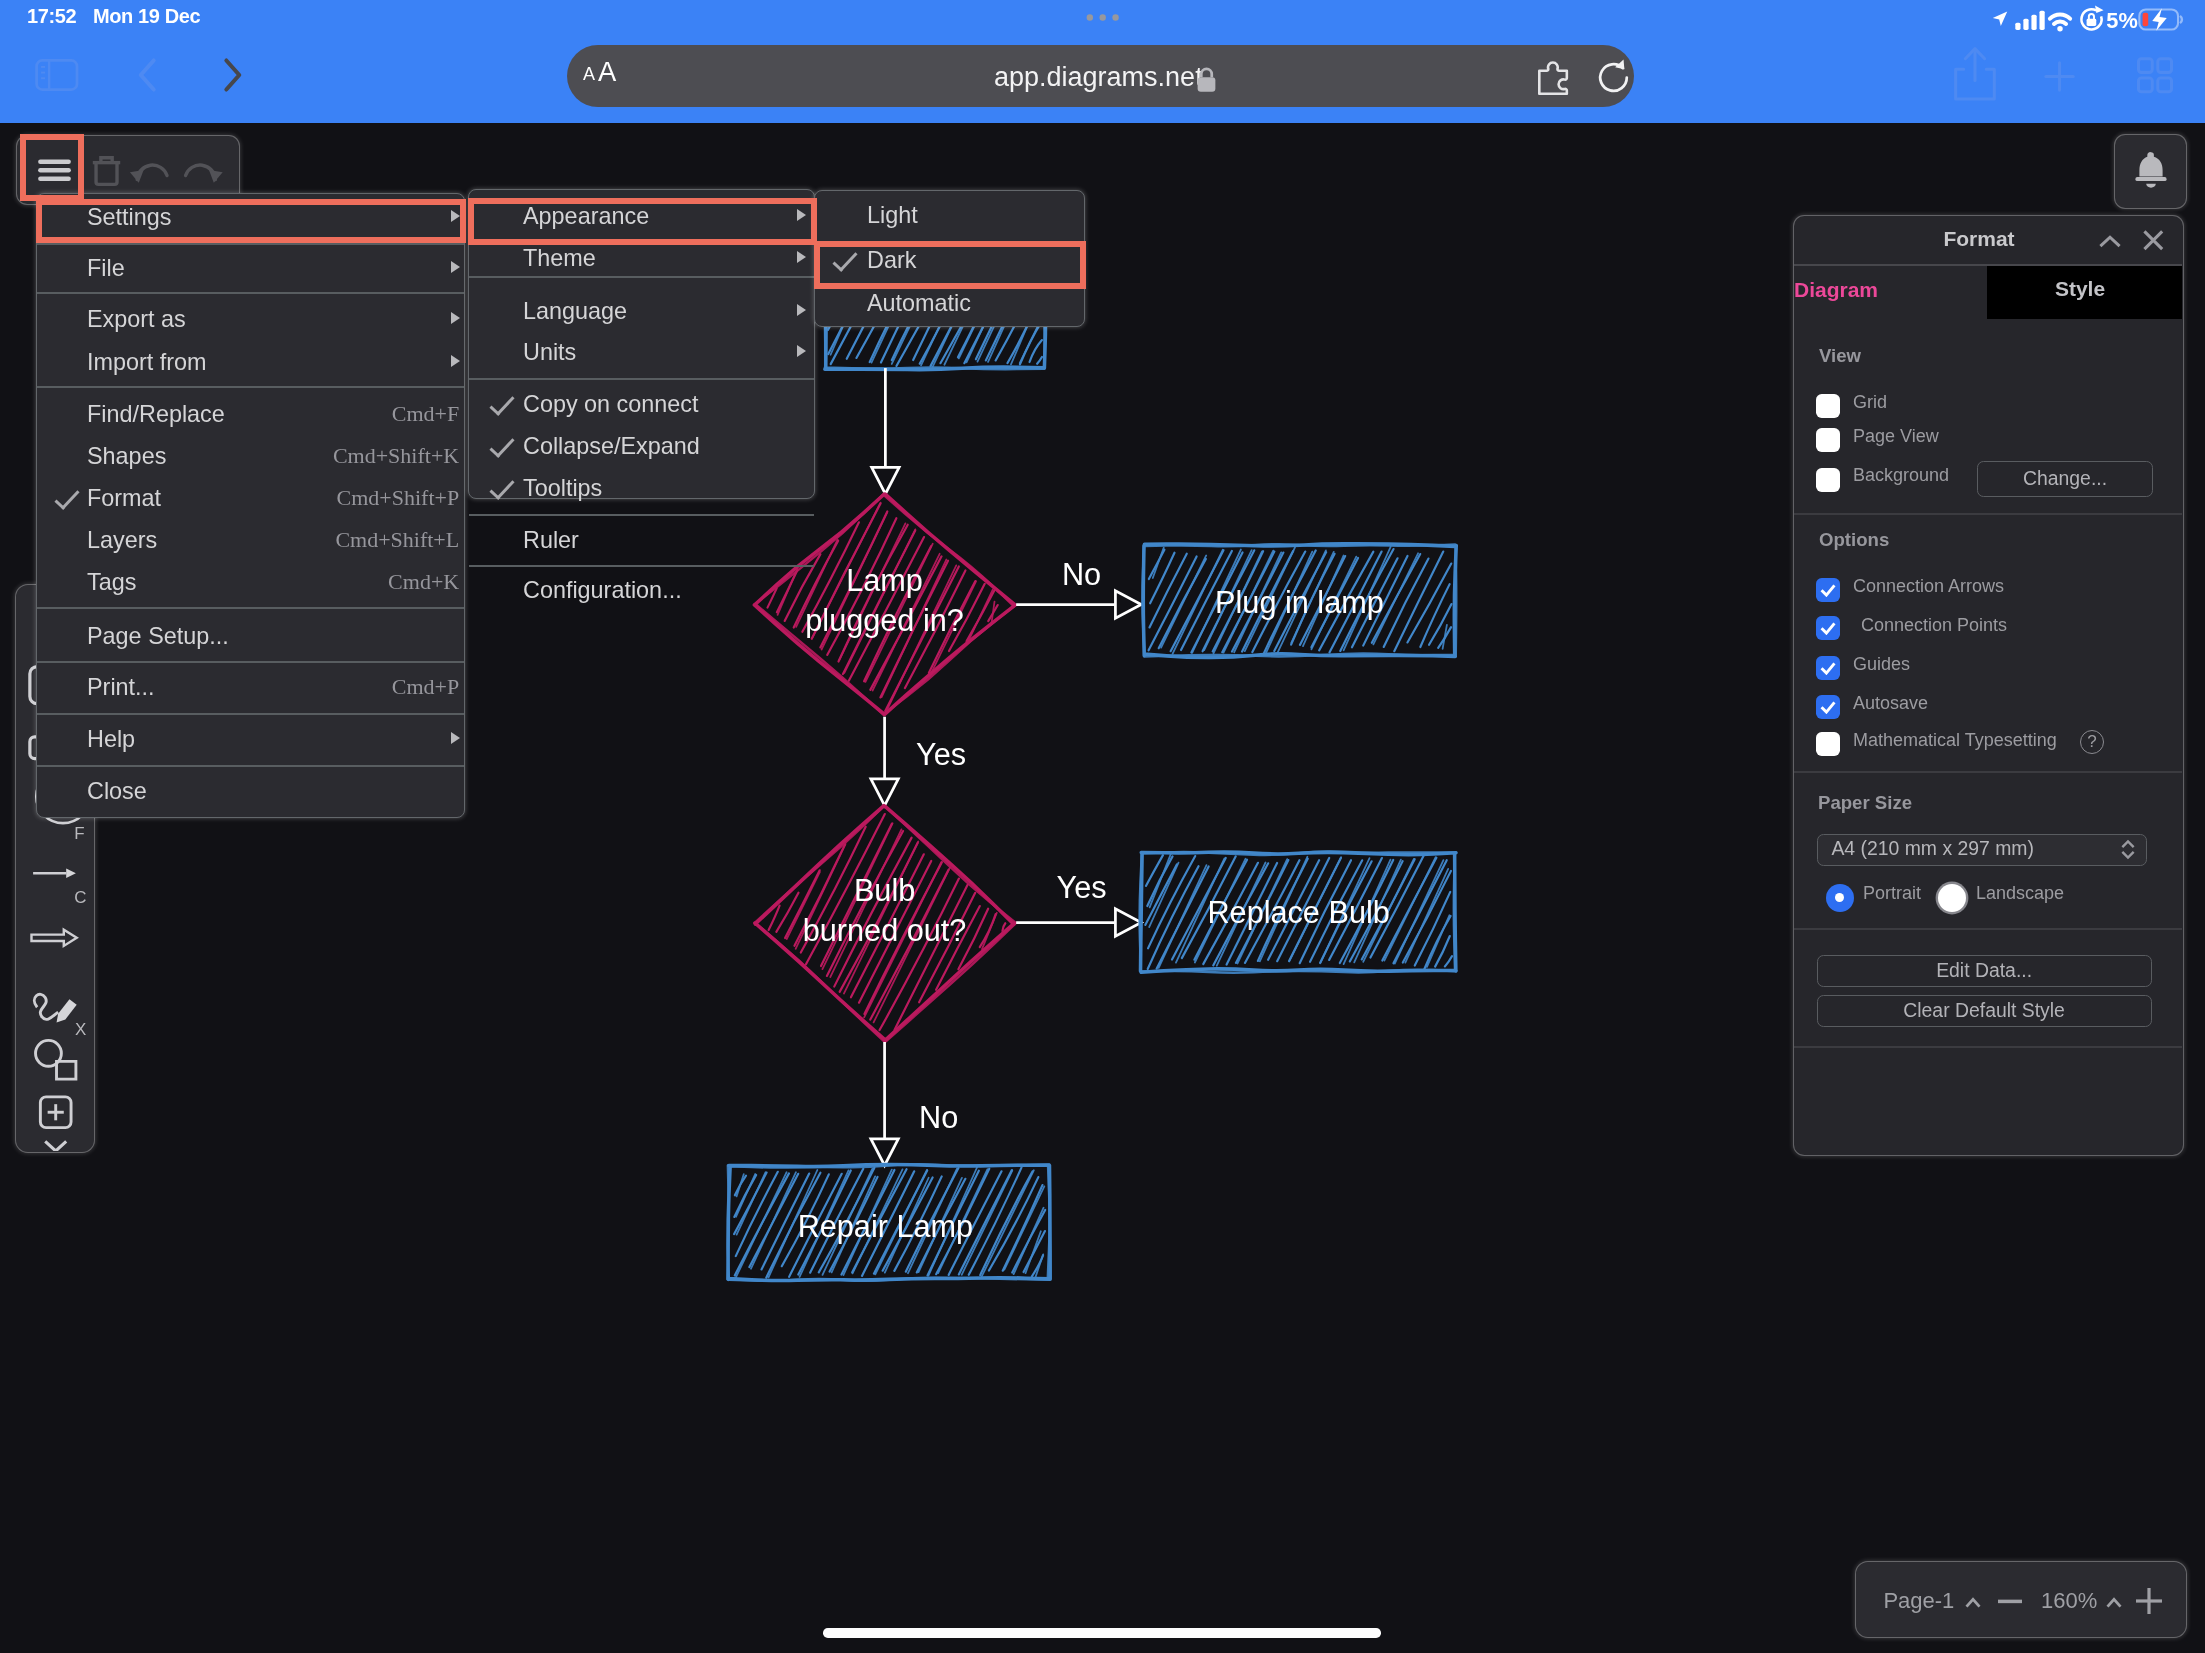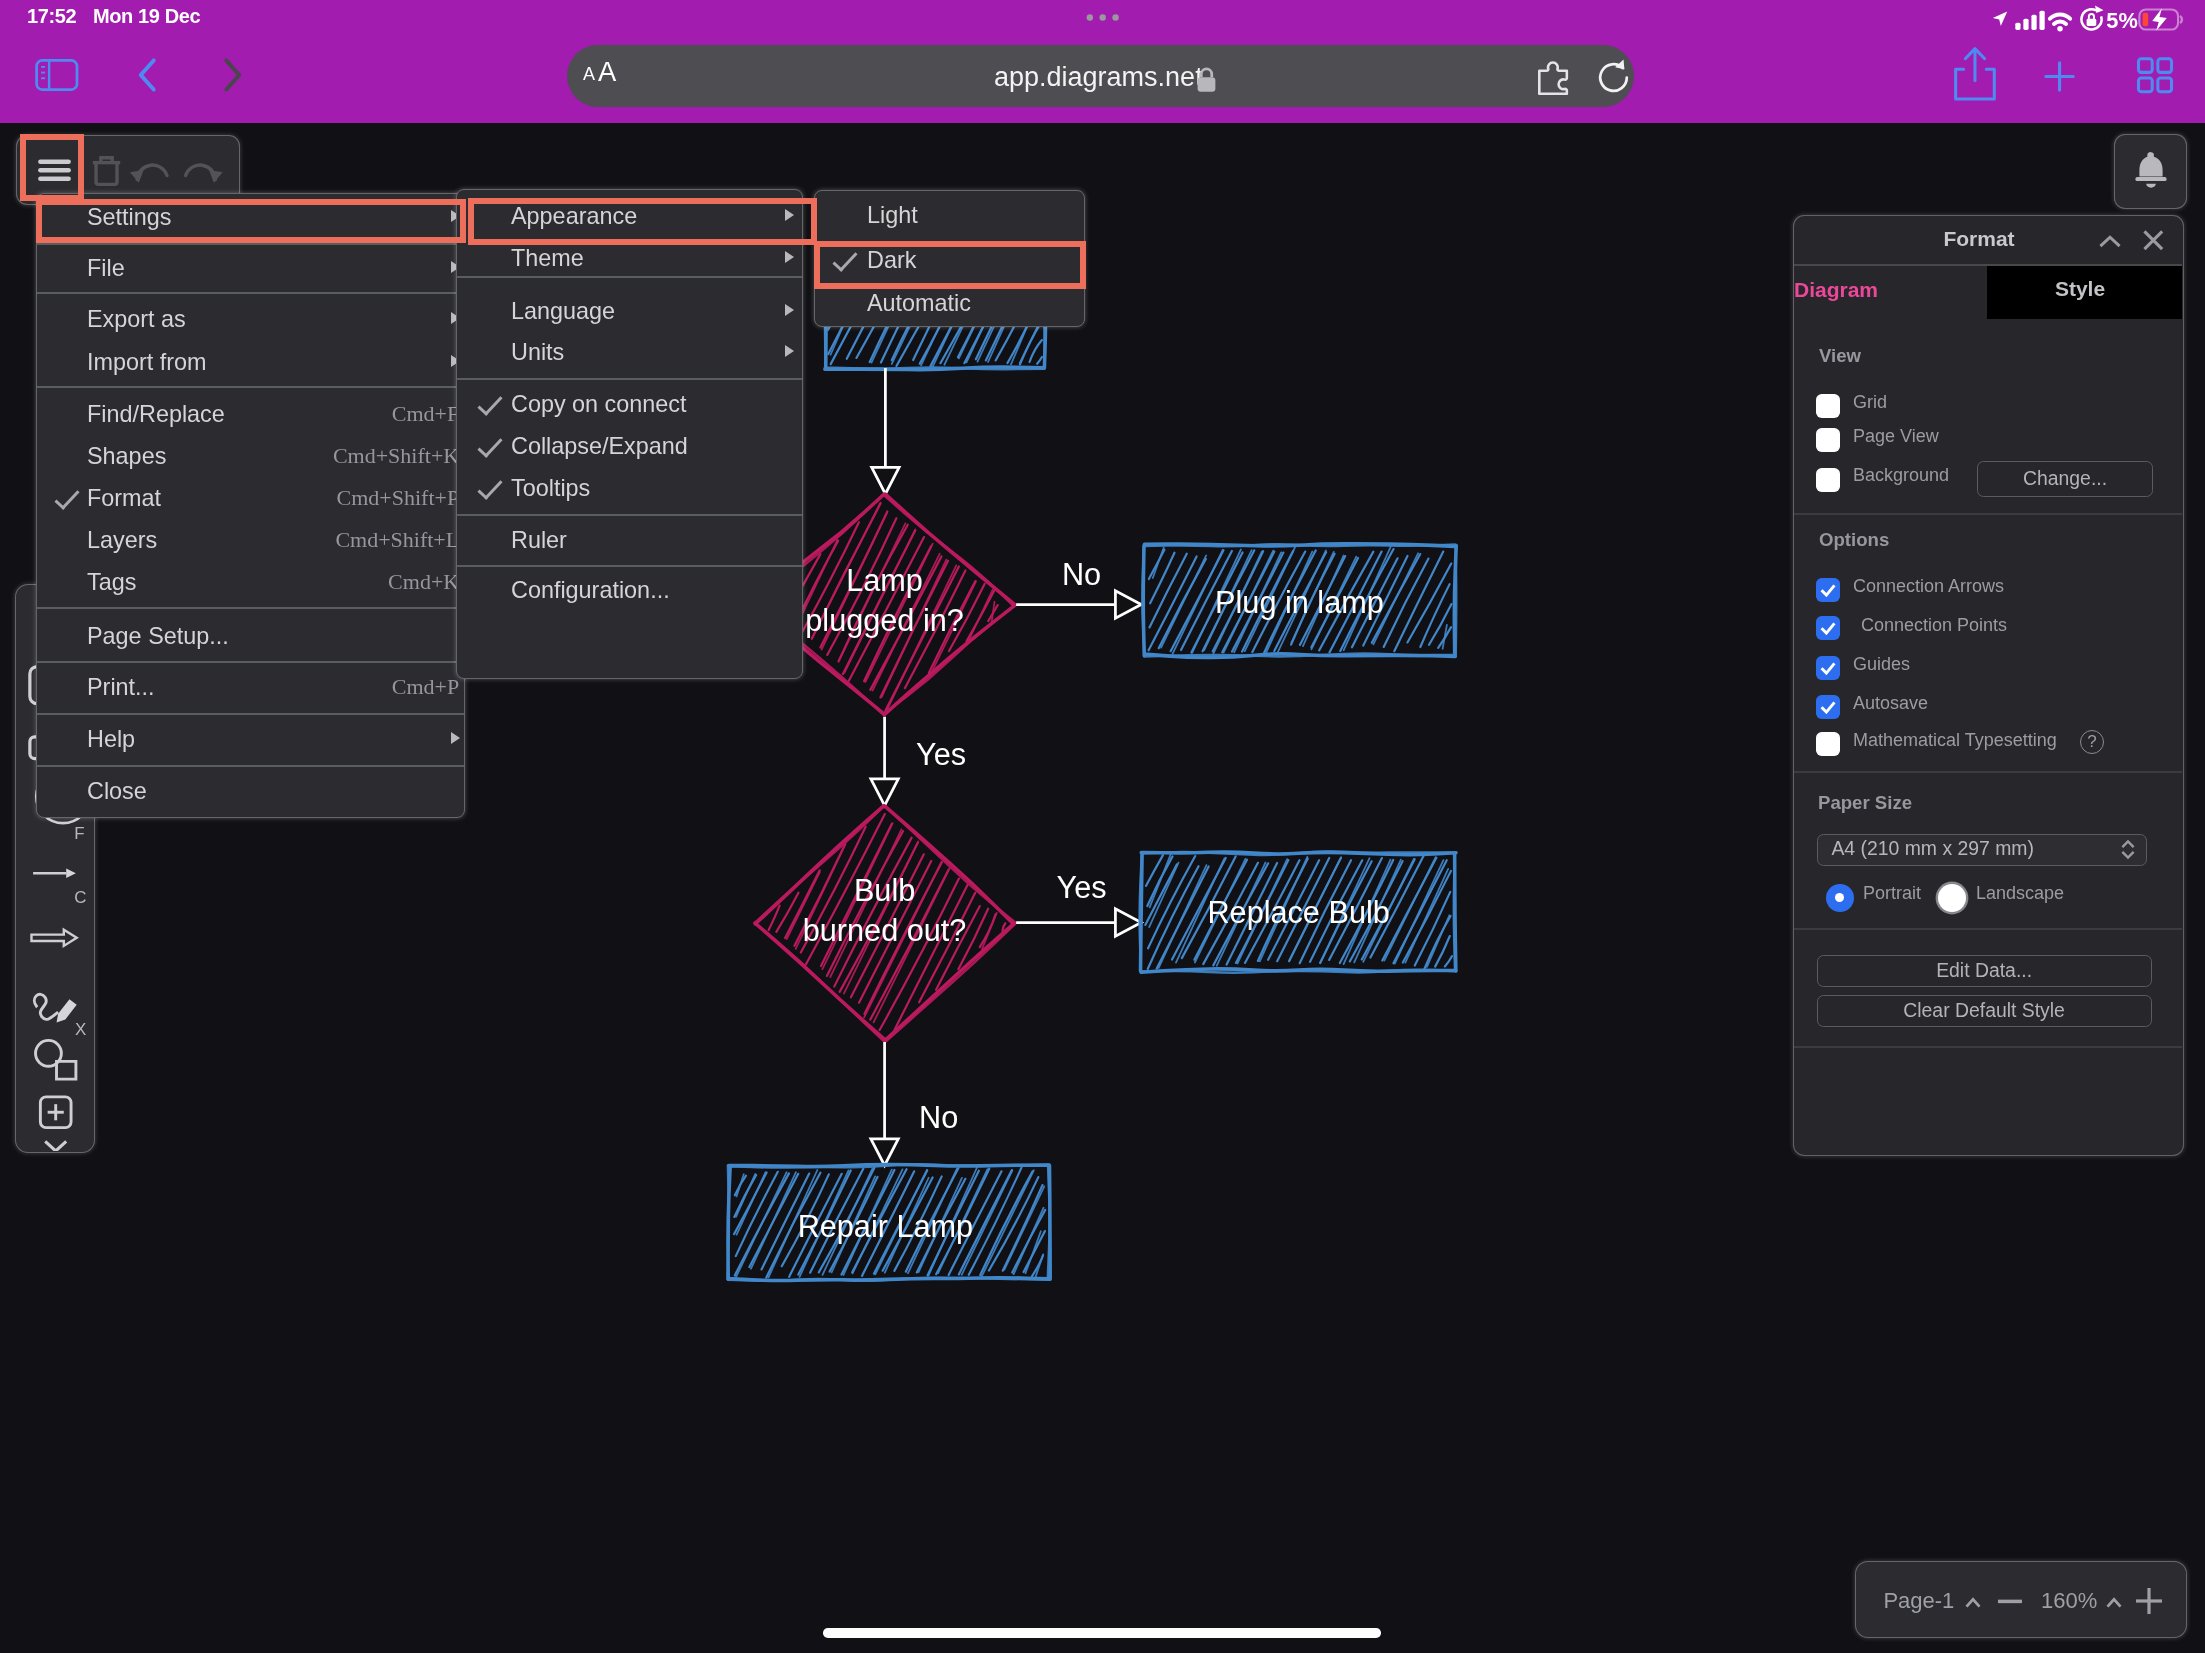--- a/index.html
+++ b/index.html
@@ -309,21 +309,21 @@
     <text x="1610.0" y="759.3" font-size="38" font-weight="400" fill="#fff" text-anchor="middle" font-family="Liberation Sans, sans-serif">Plug in lamp</text>
     <text x="1166.0" y="947.3" font-size="38" font-weight="400" fill="#fff" text-anchor="middle" font-family="Liberation Sans, sans-serif">Yes</text>
     <text x="1096.0" y="1116.3" font-size="38" font-weight="400" fill="#fff" text-anchor="middle" font-family="Liberation Sans, sans-serif">Bulb</text>
     <text x="1096.0" y="1165.3" font-size="38" font-weight="400" fill="#fff" text-anchor="middle" font-family="Liberation Sans, sans-serif">burned out?</text>
     <text x="1340.0" y="1112.3" font-size="38" font-weight="400" fill="#fff" text-anchor="middle" font-family="Liberation Sans, sans-serif">Yes</text>
     <text x="1609.0" y="1143.3" font-size="38" font-weight="400" fill="#fff" text-anchor="middle" font-family="Liberation Sans, sans-serif">Replace Bulb</text>
     <text x="1163.0" y="1397.3" font-size="38" font-weight="400" fill="#fff" text-anchor="middle" font-family="Liberation Sans, sans-serif">No</text>
     <text x="1097.0" y="1532.3" font-size="38" font-weight="400" fill="#fff" text-anchor="middle" font-family="Liberation Sans, sans-serif">Repair Lamp</text>
   </svg>
 
-<div class="abs" style="left:0;top:0;width:2205px;height:123px;background:#a21caf;z-index:10">
+<div class="abs" style="left:0;top:0;width:2205px;height:123px;background:#3b82f6;z-index:10">
   <div class="abs" style="left:27px;top:4.8px;font-size:20px;font-weight:bold;color:#fff;letter-spacing:-0.4px">17:52</div>
   <div class="abs" style="left:93px;top:4.8px;font-size:20px;font-weight:bold;color:#fff;letter-spacing:-0.4px">Mon 19 Dec</div>
 
   <svg class="abs" style="left:1085px;top:11.3px" width="37" height="13" viewBox="0 0 46 16">
     <circle cx="6" cy="8" r="4" fill="#98989d"></circle>
       <circle cx="22" cy="8" r="4" fill="#98989d"></circle>
       <circle cx="38" cy="8" r="4" fill="#98989d"></circle>
   </svg>
 
   <svg class="abs" style="left:1986px;top:4.8px" width="202" height="29" viewBox="0 0 250 36">
@@ -561,21 +561,21 @@
   <div class="msep" style="top:467px"></div>
   <div class="mi" style="top:472px;line-height:42px">Print...</div>
   <div class="msc" style="top:472px;line-height:42px">Cmd+P</div>
   <div class="msep" style="top:519px"></div>
   <div class="mi" style="top:524px;line-height:42px">Help</div>
   <div class="marr" style="left:414px;top:538px"></div>
   <div class="msep" style="top:571px"></div>
   <div class="mi" style="top:576px;line-height:42px">Close</div>
 </div>
 
-<div class="menu" style="left:456px;top:189px;width:347px;height:490px">
+<div class="menu" style="left:468px;top:189px;width:347px;height:310px">
   <div class="mi" style="left:54px;top:4.8px;line-height:42px">Appearance</div>
   <div class="marr" style="left:328px;top:18.6px"></div>
   <div class="mi" style="left:54px;top:47px;line-height:42px">Theme</div>
   <div class="marr" style="left:328px;top:61px"></div>
   <div class="msep" style="top:86px"></div>
   <div class="mi" style="left:54px;top:100px;line-height:42px">Language</div>
   <div class="marr" style="left:328px;top:114px"></div>
   <div class="mi" style="left:54px;top:141px;line-height:42px">Units</div>
   <div class="marr" style="left:328px;top:155px"></div>
   <div class="msep" style="top:188px"></div>

